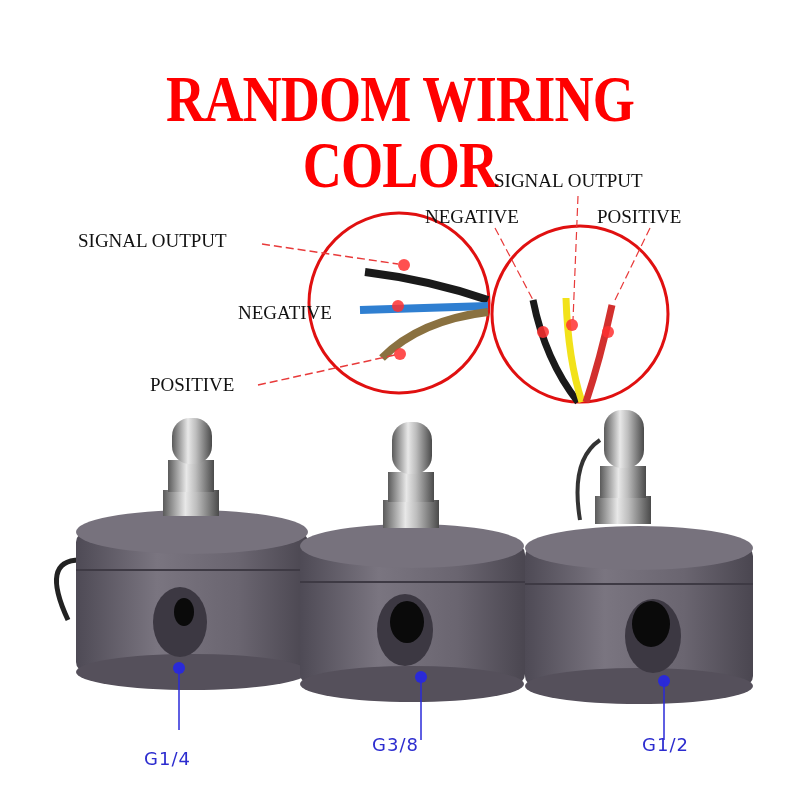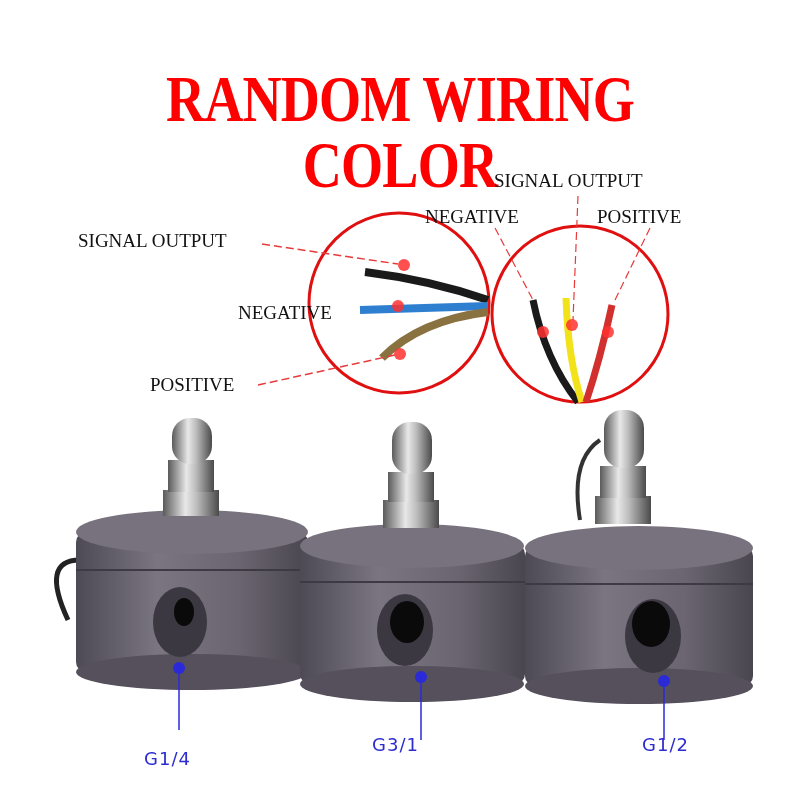--- a/index.html
+++ b/index.html
@@ -105,14 +105,14 @@
 
 <div class="lbl" style="left:78px;top:230px;">SIGNAL OUTPUT</div>
 <div class="lbl" style="left:238px;top:302px;">NEGATIVE</div>
 <div class="lbl" style="left:150px;top:374px;">POSITIVE</div>
 
 <div class="lbl" style="left:494px;top:170px;">SIGNAL OUTPUT</div>
 <div class="lbl" style="left:425px;top:206px;">NEGATIVE</div>
 <div class="lbl" style="left:597px;top:206px;">POSITIVE</div>
 
 <div class="blue" style="left:144px;top:748px;">G1/4</div>
-<div class="blue" style="left:372px;top:734px;">G3/1</div>
+<div class="blue" style="left:372px;top:734px;">G3/8</div>
 <div class="blue" style="left:642px;top:734px;">G1/2</div>
 
 </body></html>

